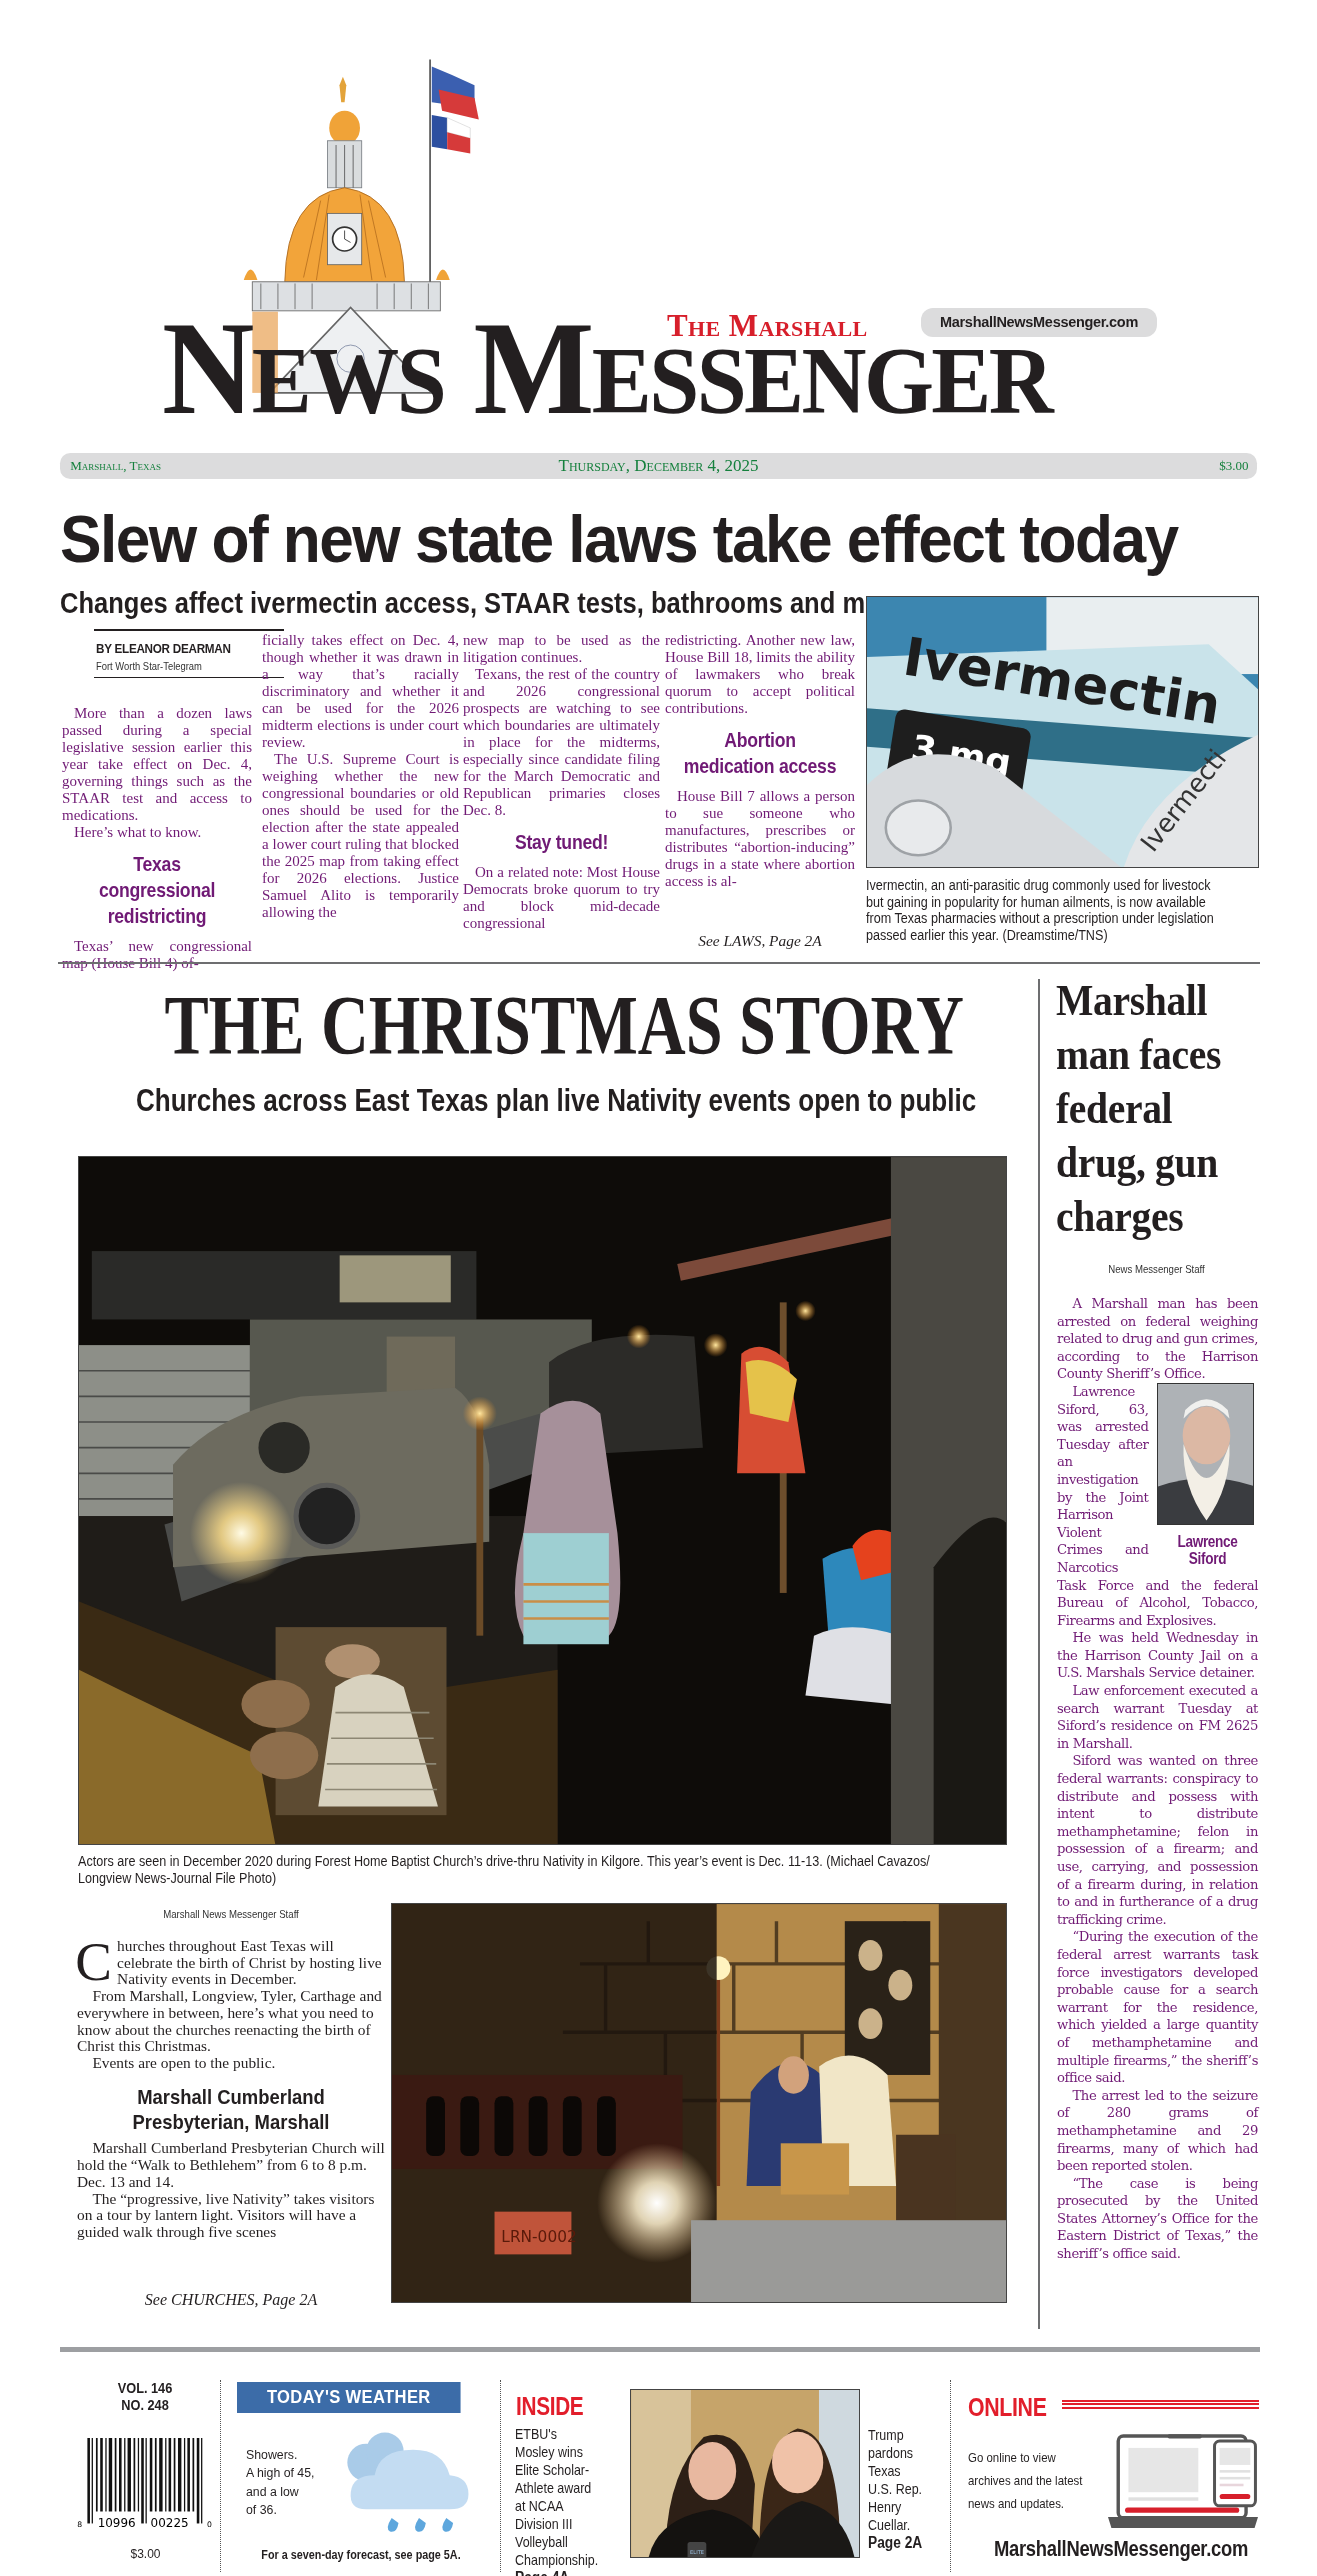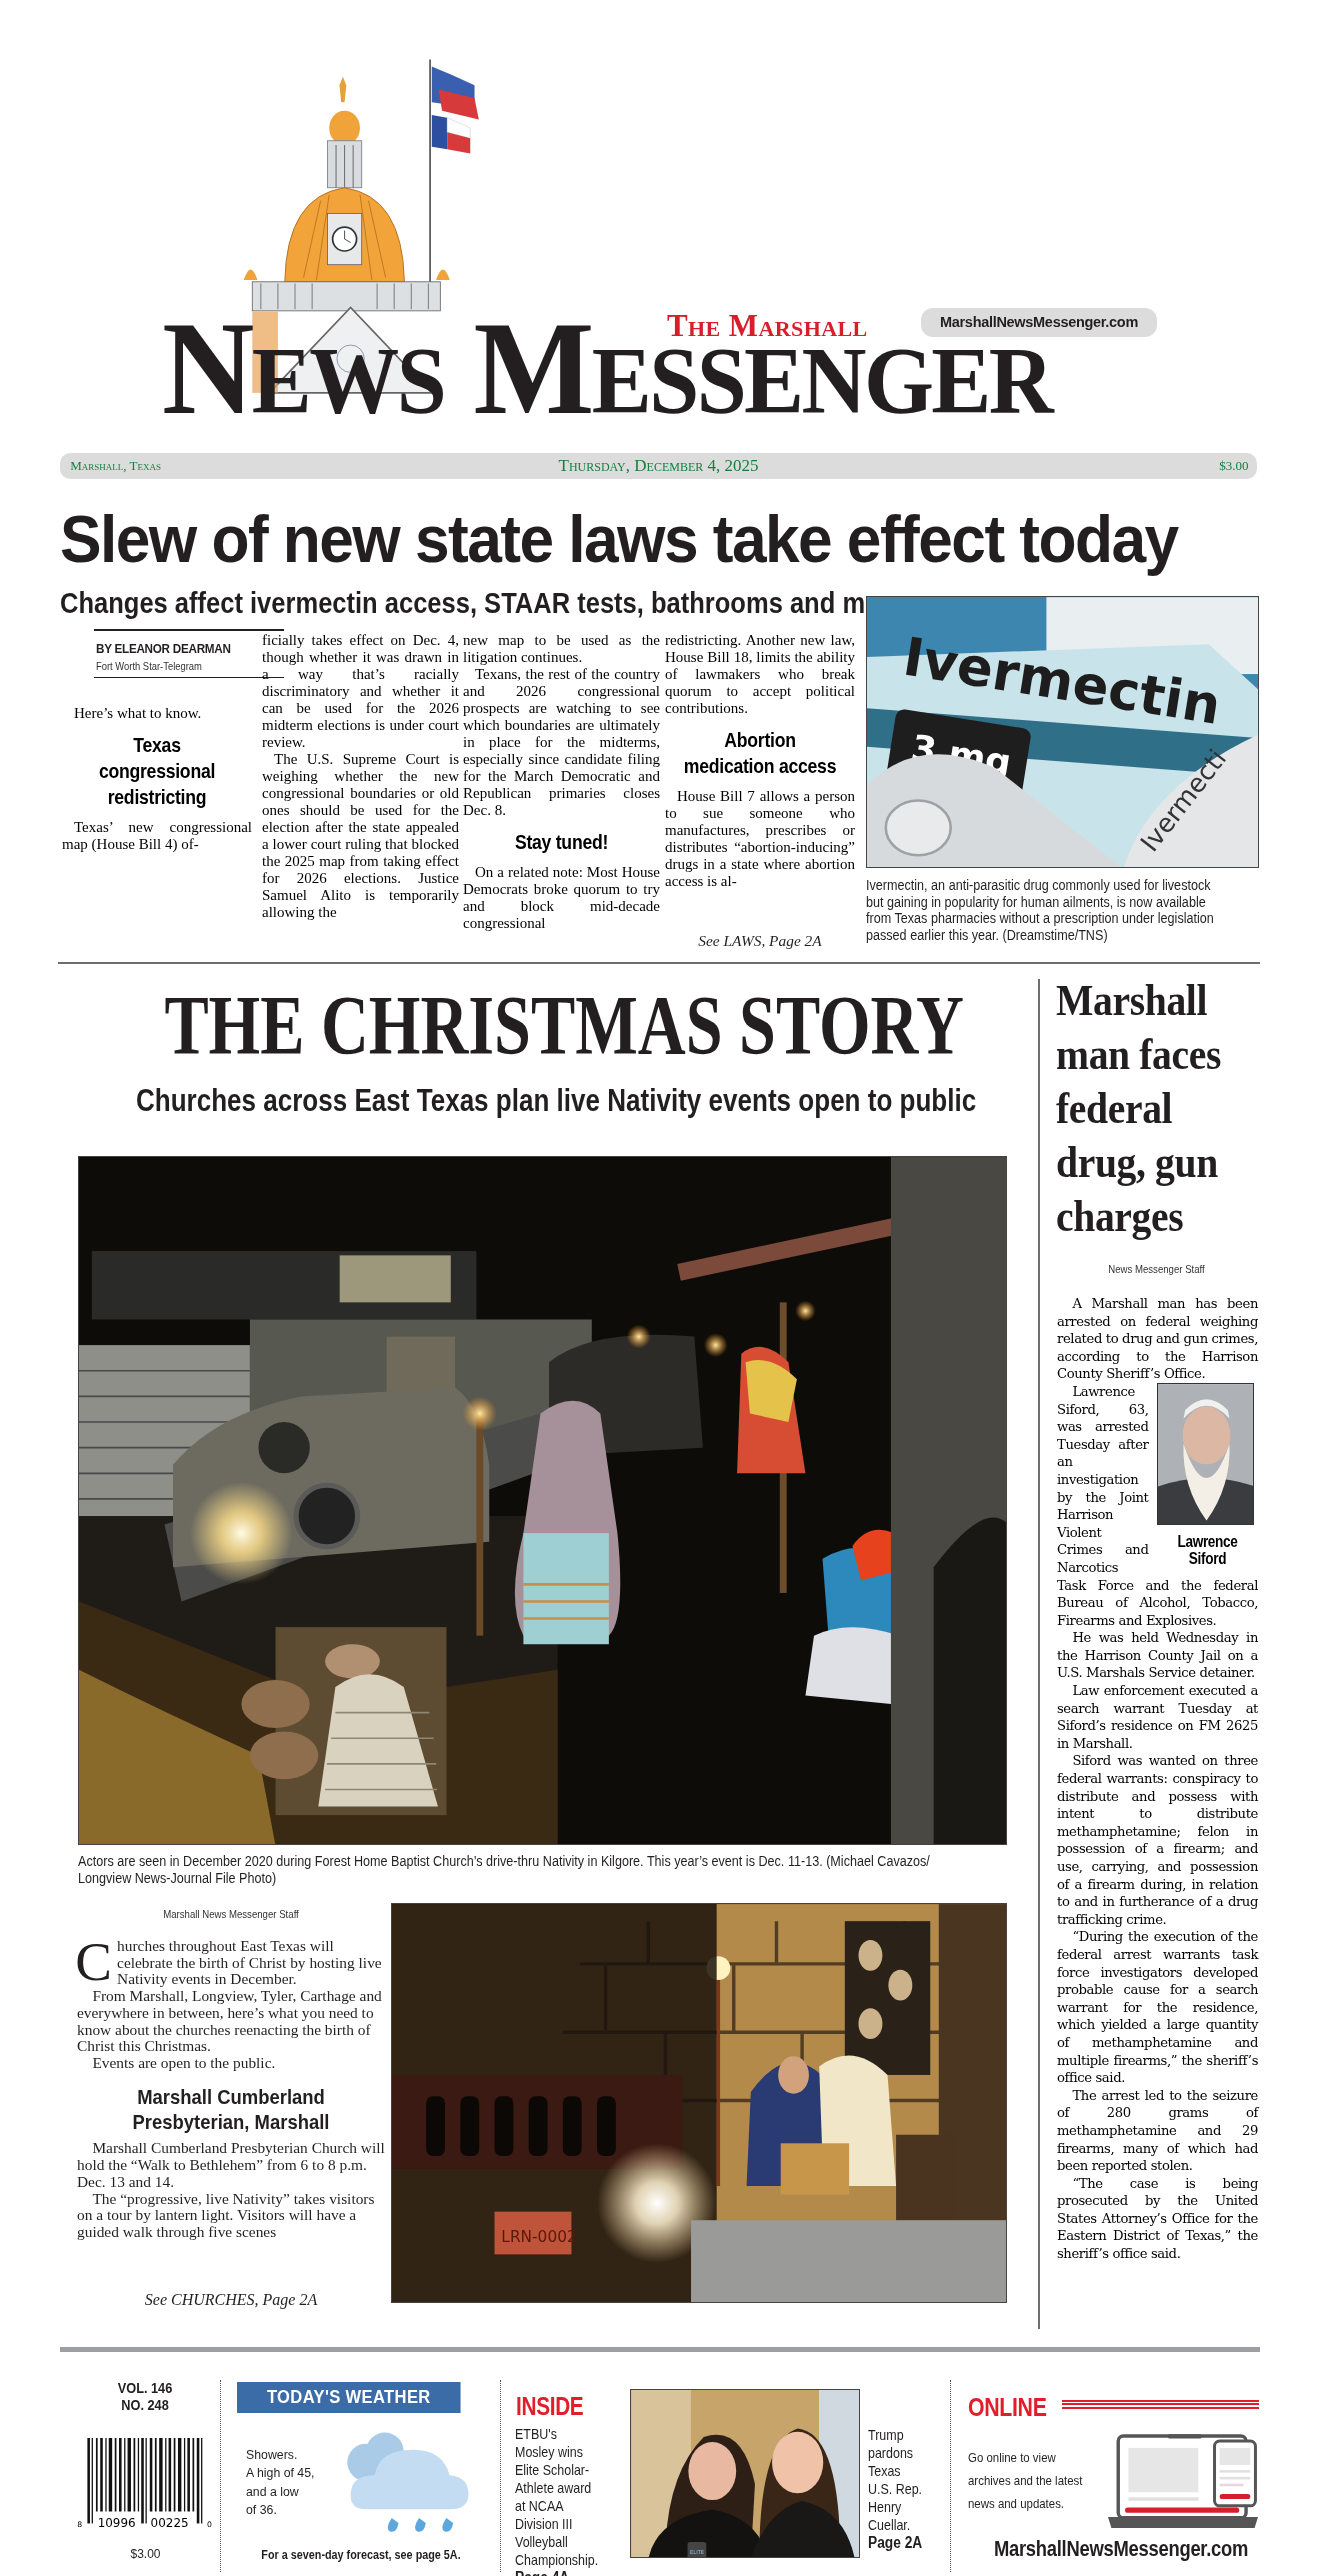--- a/index.html
+++ b/index.html
@@ -19,21 +19,21 @@
   .datebar .price { right: 8.5px; font-size: 13px; }
 
   
   .lead-head { left: 60px; top: 500px; width: 1205px; font-family: "Liberation Sans", sans-serif; font-weight: bold; font-size: 67px; line-height: 77px; letter-spacing: -1.7px; color: #231f20; transform: scaleX(0.93); transform-origin: left; white-space: nowrap; }
   .lead-deck { left: 60px; top: 584px; font-family: "Liberation Sans", sans-serif; font-size: 29px; line-height: 38px; color: #231f20; transform: scaleX(0.88); transform-origin: left; white-space: nowrap; }
 
   .byline-box { left: 62px; top: 629px; width: 190px; border-top: 2.6px solid #231f20; border-bottom: 1.7px solid #231f20; padding: 10.3px 0 5.1px 1.7px; margin-left: 32px; }
   .byline-name { font-family: "Liberation Sans", sans-serif; font-weight: bold; font-size: 13px; letter-spacing: -0.3px; transform: scaleX(0.9); transform-origin: left; white-space: nowrap; }
   .byline-org { font-family: "Liberation Sans", sans-serif; font-size: 10.7px; color: #333; margin-top: 3.4px; transform: scaleX(0.88); transform-origin: left; white-space: nowrap; }
 
-  .col { font-family: "Liberation Serif", serif; font-size: 15px; line-height: 17px; text-align: justify; color: #000000; hyphens: auto; }
+  .col { font-family: "Liberation Serif", serif; font-size: 15px; line-height: 17px; text-align: justify; color: #701a75; hyphens: auto; }
   .col p { text-indent: 12px; }
   .col h3 { font-family: "Liberation Sans", sans-serif; font-weight: bold; font-size: 20.5px; line-height: 26px; text-align: center; text-indent: 0; margin: 10.3px 0 8.5px; transform: scaleX(0.86); letter-spacing: -0.3px; }
   .lead-c1 { left: 62px; top: 705px; width: 190px; }
   .lead-c2 { left: 262px; top: 632px; width: 197px; }
   .lead-c3 { left: 463px; top: 632px; width: 197px; }
   .lead-c4 { left: 665px; top: 632px; width: 190px; }
   .see-jump { font-family: "Liberation Serif", serif; font-style: italic; font-size: 15.4px; text-align: center; }
   .jump-laws { left: 665px; top: 932px; width: 190px; }
 
   .iver-photo { left: 866px; top: 596px; width: 393px; height: 272px; border: 1.3px solid #444; overflow: hidden; background: #3f87b0; }
@@ -159,20 +159,21 @@
 <article>
   <h1 class="abs lead-head">Slew of new state laws take effect today</h1>
   <h2 class="abs lead-deck">Changes affect ivermectin access, STAAR tests, bathrooms and more</h2>
 
   <div class="abs byline-box">
     <div class="byline-name">BY ELEANOR DEARMAN</div>
     <div class="byline-org">Fort Worth Star-Telegram</div>
   </div>
 
   <div class="abs col lead-c1">
+    <p>More than a dozen laws passed during a special legislative session earlier this year take effect on Dec. 4, governing things such as the STAAR test and access to medications.</p>
     <p>Here’s what to know.</p>
     <h3>Texas congressional redistricting</h3>
     <p>Texas’ new congressional map (House Bill 4) of-</p>
   </div>
   <div class="abs col lead-c2">
     <p style="text-indent:0">ficially takes effect on Dec. 4, though whether it was drawn in a way that’s racially discriminatory and whether it can be used for the 2026 midterm elections is under court review.</p>
     <p>The U.S. Supreme Court is weighing whether the new congressional boundaries or old ones should be used for the election after the state appealed a lower court ruling that blocked the 2025 map from taking effect for 2026 elections. Justice Samuel Alito is temporarily allowing the</p>
   </div>
   <div class="abs col lead-c3">
     <p style="text-indent:0">new map to be used as the litigation continues.</p>

